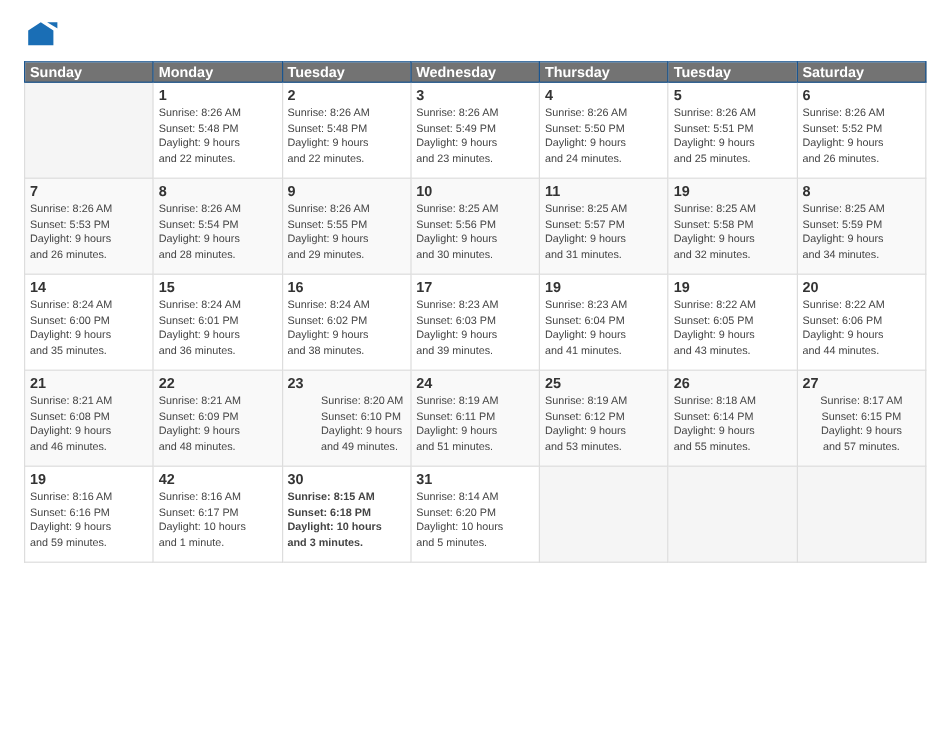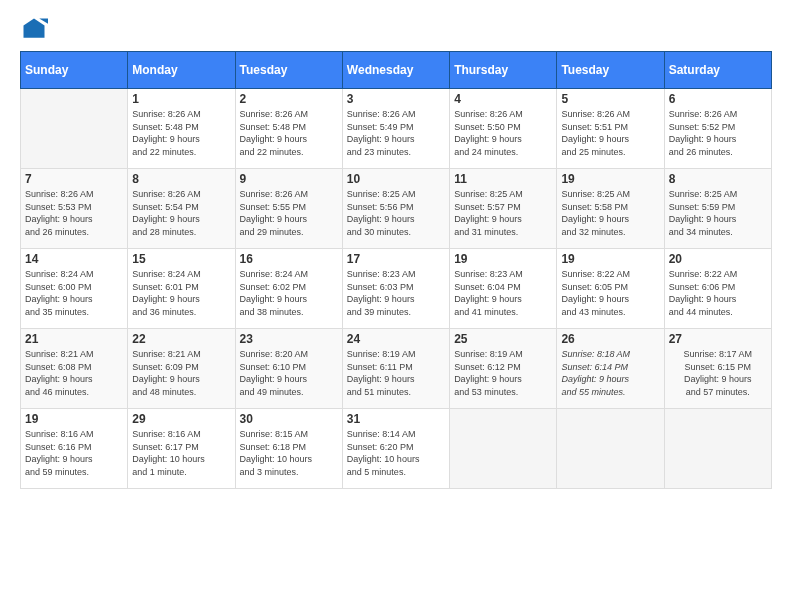--- a/index.html
+++ b/index.html
@@ -48,25 +48,25 @@
     .subtitle {
       font-size: 14px;
       color: #555;
     }
     table {
       width: 100%;
       border-collapse: collapse;
       table-layout: fixed;
     }
     thead tr th {
-      background-color: #3b82f6;
+      background-color: #737373;
       color: #fff;
       font-size: 12px;
       font-weight: bold;
-      padding: 11px 4px;
+      padding: 1px 4px;
       text-align: left;
       border: 1px solid #1a5590;
     }
     tbody tr td {
       vertical-align: top;
       border: 1px solid #ddd;
       padding: 3px 4px;
       font-size: 9.5px;
       color: #333;
       height: 80px;
@@ -282,42 +282,42 @@
           </td>
           <td>
             <span class="day-num">22</span>
             <div class="day-info" style="white-space: pre-line;">Sunrise: 8:21 AM
 Sunset: 6:09 PM
 Daylight: 9 hours
 and 48 minutes.</div>
           </td>
           <td>
             <span class="day-num">23</span>
-            <div class="day-info" style="white-space: pre-line;">Sunrise: 8:20 AM
+            <div class="day-info" style="white-space: pre-line; margin-left: 28px;">Sunrise: 8:20 AM
 Sunset: 6:10 PM
 Daylight: 9 hours
 and 49 minutes.</div>
           </td>
           <td>
             <span class="day-num">24</span>
             <div class="day-info" style="white-space: pre-line;">Sunrise: 8:19 AM
 Sunset: 6:11 PM
 Daylight: 9 hours
 and 51 minutes.</div>
           </td>
           <td>
             <span class="day-num">25</span>
             <div class="day-info" style="white-space: pre-line;">Sunrise: 8:19 AM
 Sunset: 6:12 PM
 Daylight: 9 hours
 and 53 minutes.</div>
           </td>
           <td>
             <span class="day-num">26</span>
-            <div class="day-info" style="white-space: pre-line; font-style: italic;">Sunrise: 8:18 AM
+            <div class="day-info" style="white-space: pre-line;">Sunrise: 8:18 AM
 Sunset: 6:14 PM
 Daylight: 9 hours
 and 55 minutes.</div>
           </td>
           <td>
             <span class="day-num">27</span>
             <div class="day-info" style="white-space: pre-line; text-align: center;">Sunrise: 8:17 AM
 Sunset: 6:15 PM
 Daylight: 9 hours
 and 57 minutes.</div>
@@ -325,29 +325,29 @@
         </tr>
         <tr>
           <td>
             <span class="day-num">19</span>
             <div class="day-info" style="white-space: pre-line;">Sunrise: 8:16 AM
 Sunset: 6:16 PM
 Daylight: 9 hours
 and 59 minutes.</div>
           </td>
           <td>
-            <span class="day-num">29</span>
+            <span class="day-num">42</span>
             <div class="day-info" style="white-space: pre-line;">Sunrise: 8:16 AM
 Sunset: 6:17 PM
 Daylight: 10 hours
 and 1 minute.</div>
           </td>
           <td>
             <span class="day-num">30</span>
-            <div class="day-info" style="white-space: pre-line;">Sunrise: 8:15 AM
+            <div class="day-info" style="white-space: pre-line; font-weight: bold;">Sunrise: 8:15 AM
 Sunset: 6:18 PM
 Daylight: 10 hours
 and 3 minutes.</div>
           </td>
           <td>
             <span class="day-num">31</span>
             <div class="day-info" style="white-space: pre-line;">Sunrise: 8:14 AM
 Sunset: 6:20 PM
 Daylight: 10 hours
 and 5 minutes.</div>

